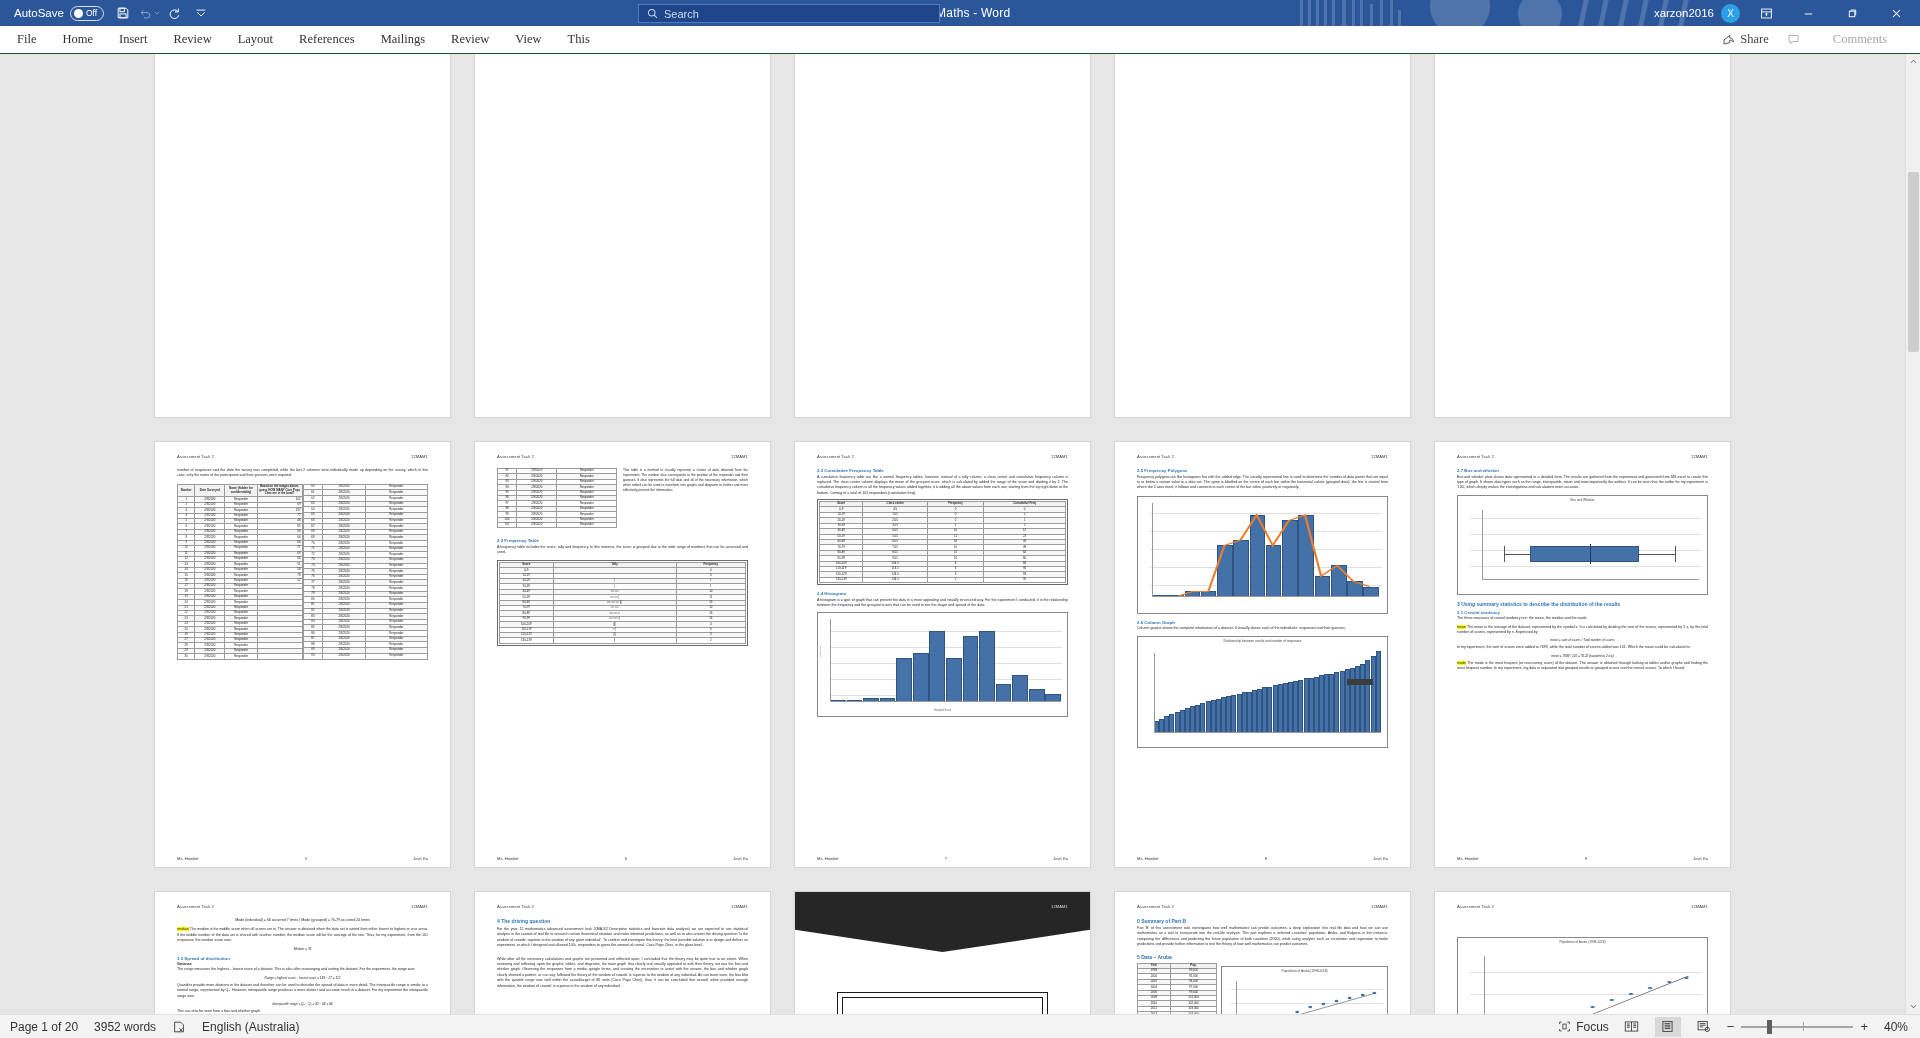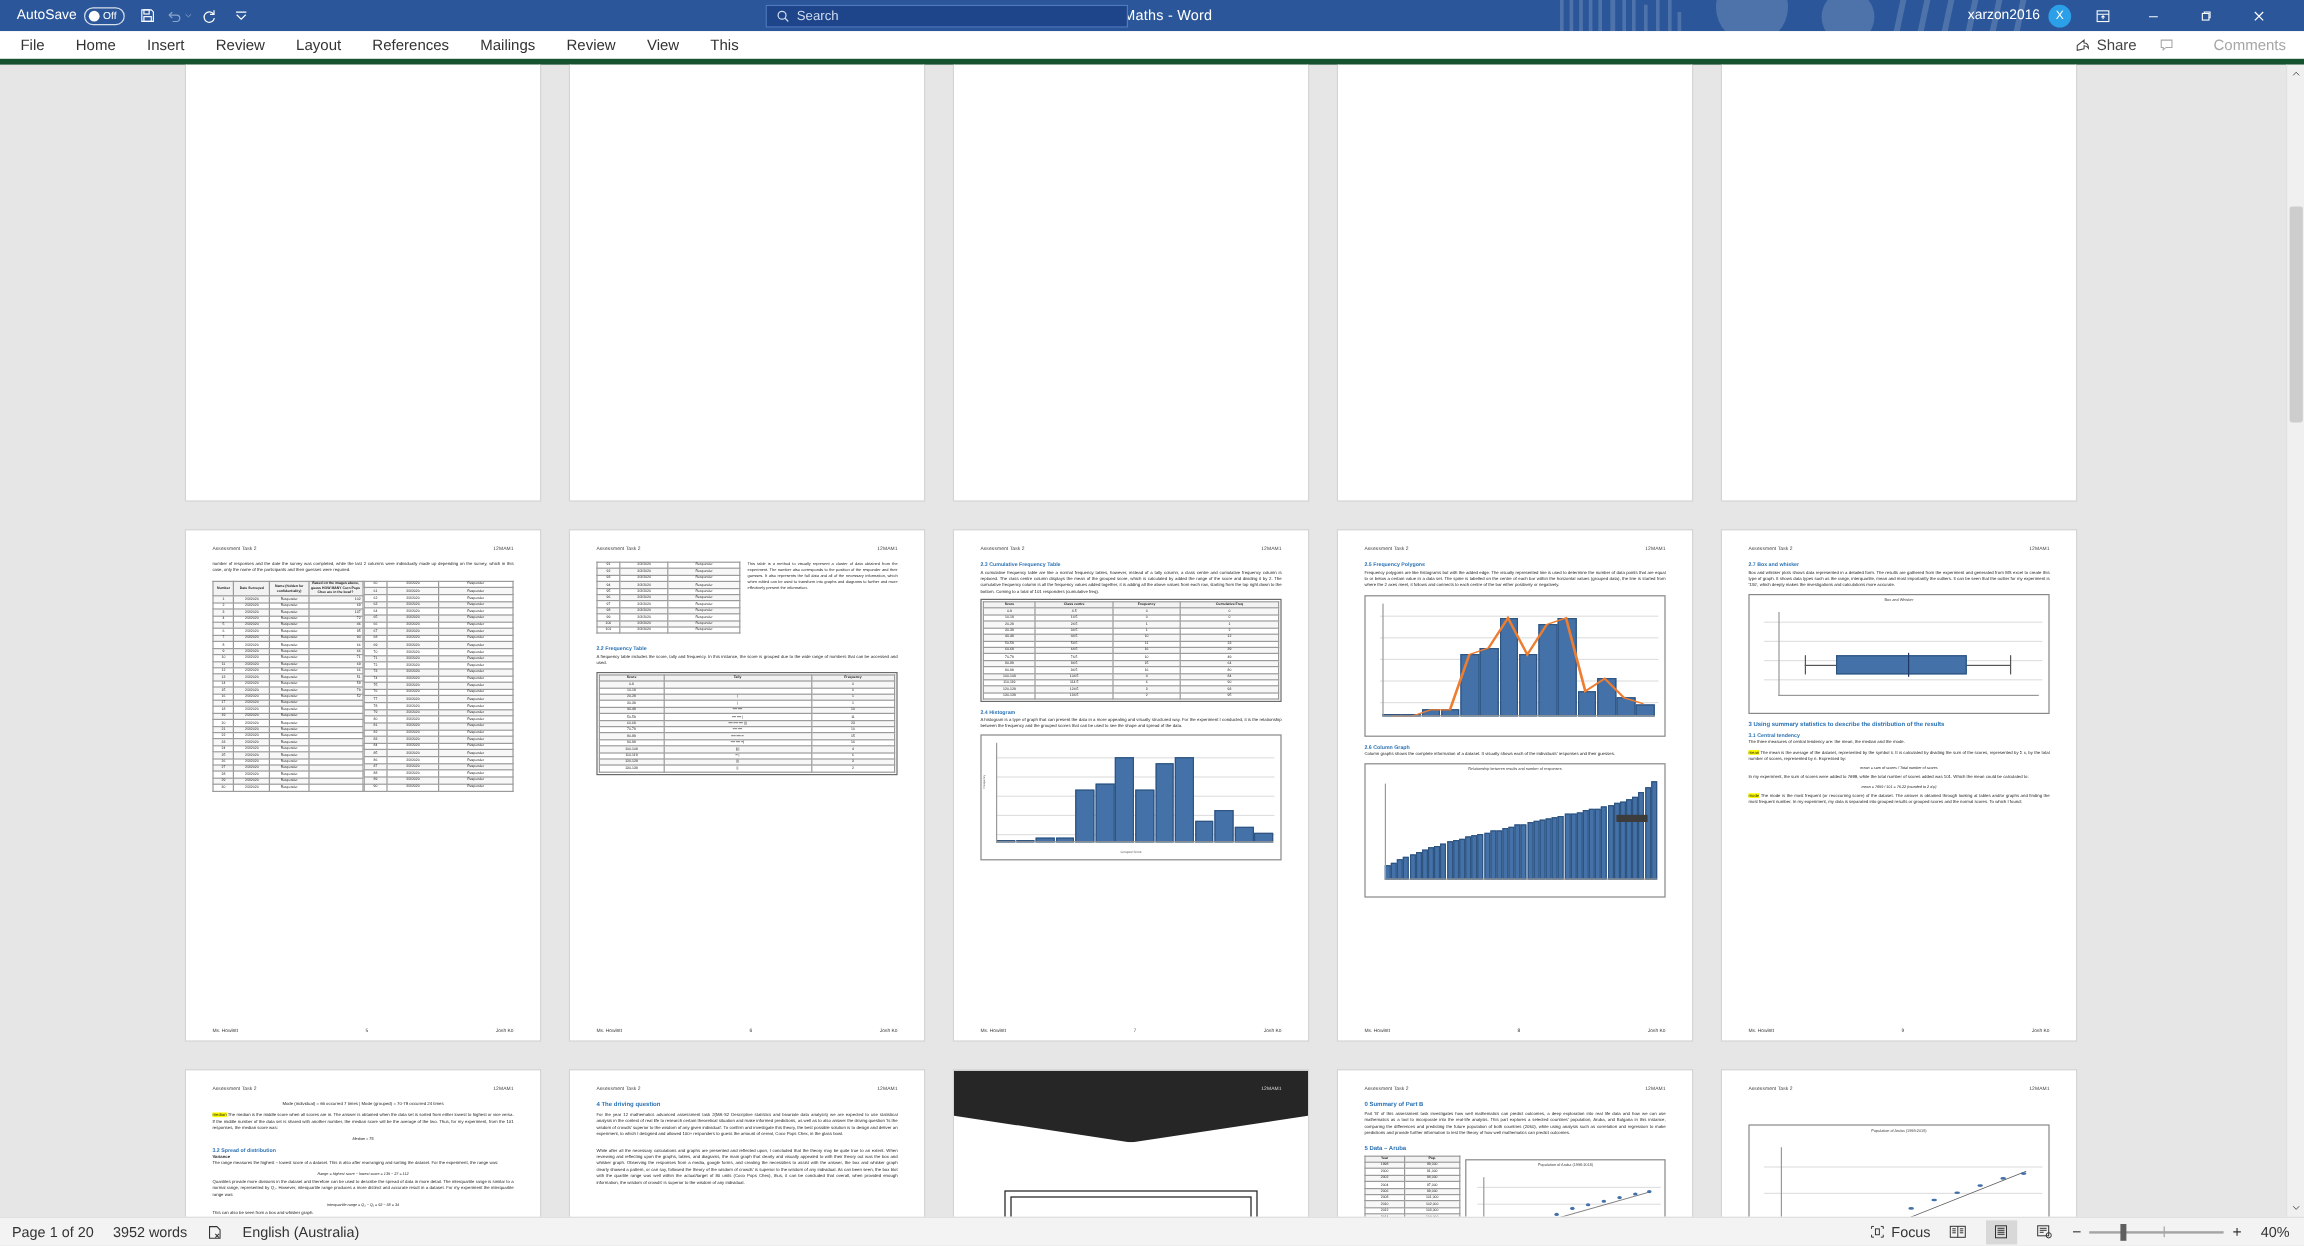--- a/index.html
+++ b/index.html
@@ -52,50 +52,51 @@
     pointer-events: none;
   }
   .tb-search {
     position: absolute; left: 638px; top: 4px;
     width: 302px; height: 19px;
     background: #1e4489; border: 1px solid #4f7bc0;
     display: flex; align-items: center; gap: 6px;
     padding: 0 8px; font-size: 11px; color: #cfdcf0; z-index: 3;
   }
   .tb-right {
-    position: absolute; right: 16px; top: 0; height: 26px;
+    position: absolute; right: 2px; top: 0; height: 26px;
     display: flex; align-items: center; z-index: 3;
   }
   .acct { display: flex; align-items: center; gap: 7px; font-size: 11.5px; padding-right: 6px;}
   .acct-pic {
     width: 19px; height: 19px; border-radius: 50%;
     background: #2b9fe8; color: #fff; font-size: 10px;
     display: flex; align-items: center; justify-content: center;
   }
   .ribbon-disp { width: 40px; height: 26px; display:flex; align-items:center; justify-content:center;}
   .wbtn {
     width: 44px; height: 26px;
     display: flex; align-items: center; justify-content: center;
     font-size: 12px; color:#fff;
   }
 
   
   .ribbonbar {
     height: 28px; background: #fff;
     display: flex; align-items: stretch;
     position: relative;
-    border-bottom: 5px solid #14532d;
+    border-bottom: 1px solid #14532d;
+    font-family: Liberation Serif, serif;
   }
   .tabs { display: flex; align-items: stretch; padding-left: 4px; }
   .tab {
     padding: 0 13px; display: flex; align-items: center;
     font-size: 12.5px; color: #333; cursor: default; white-space:nowrap;
   }
   .rb-right {
-    margin-left: auto; display: flex; align-items: center; gap: 2px; padding-right: 7px; justify-content: center;
+    margin-left: auto; display: flex; align-items: center; gap: 2px; padding-right: 25px; justify-content: center;
   }
   .rb-right .rbtn {
     display: flex; align-items: center; gap: 5px;
     font-size: 12.5px; color: #444; padding: 2px 8px;
   }
   .rb-right .rbtn.dim { color: #a6a6a6; gap: 33px; }
 
   
   .workspace {
     position: absolute; left: 0; top: 54px;

